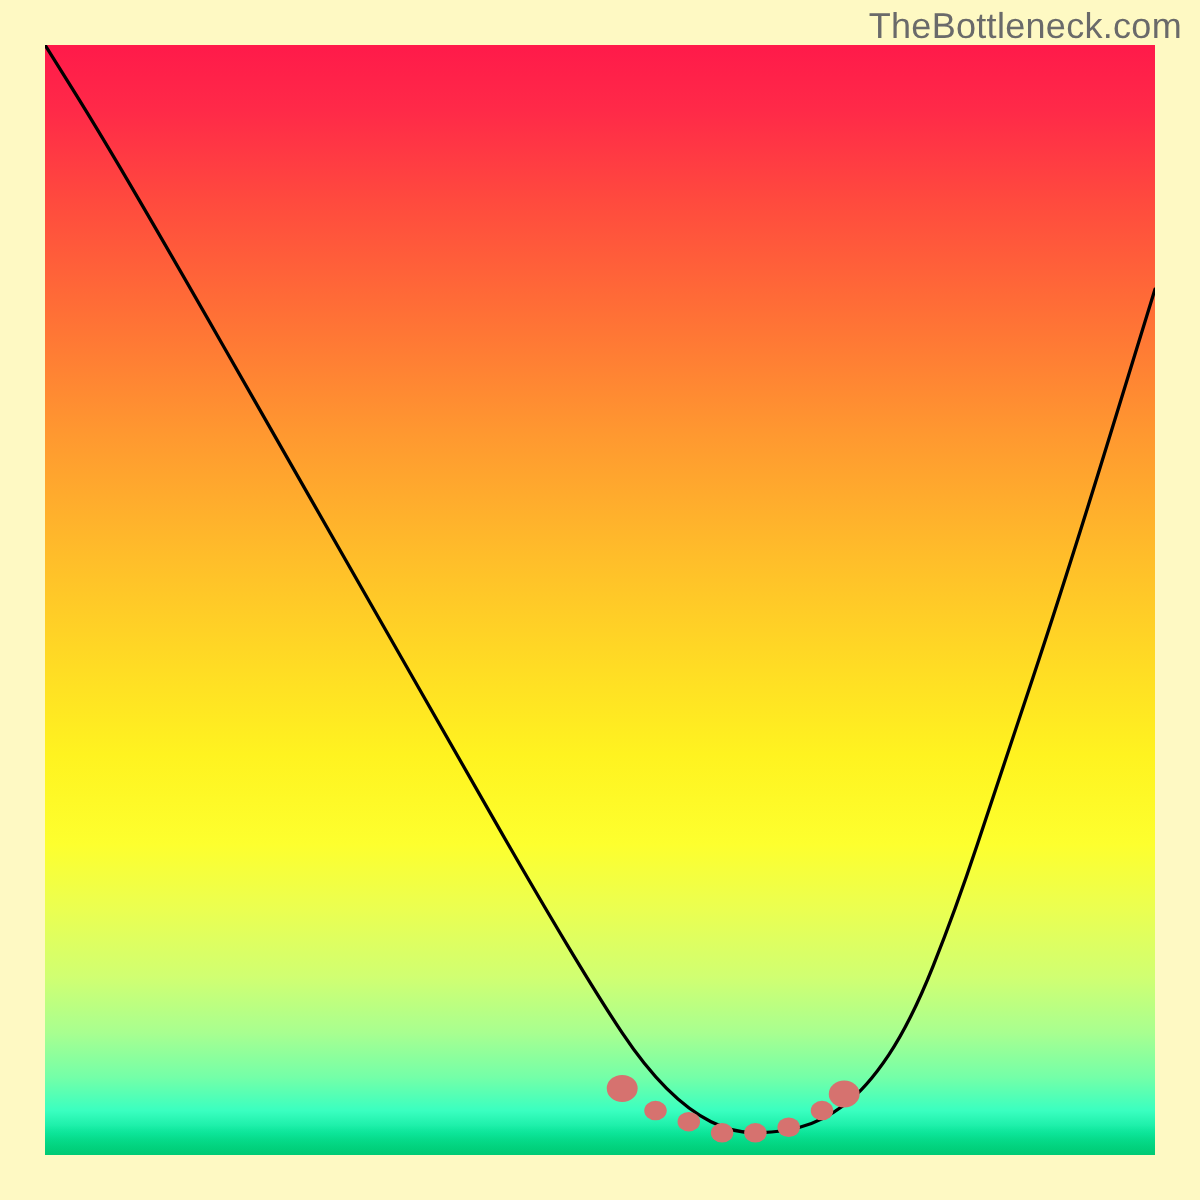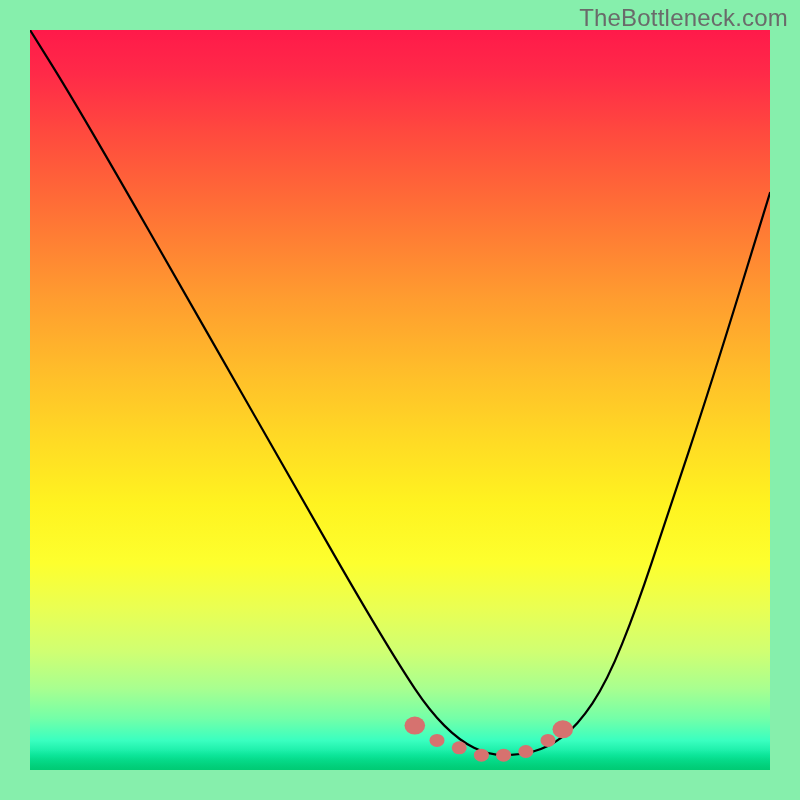--- a/index.html
+++ b/index.html
@@ -8,21 +8,21 @@
     width: 800px;
     height: 800px;
     background: #000;
     overflow: hidden;
     font-family: Arial, Helvetica, sans-serif;
   }
   .frame {
     position: relative;
     width: 800px;
     height: 800px;
-    background: #86efac;
+    background: #fef9c3;
   }
   .watermark {
     position: absolute;
     top: 4px;
     right: 12px;
     color: #6a6a6a;
     font-size: 24px;
     font-weight: 400;
     letter-spacing: 0.2px;
     z-index: 3;

